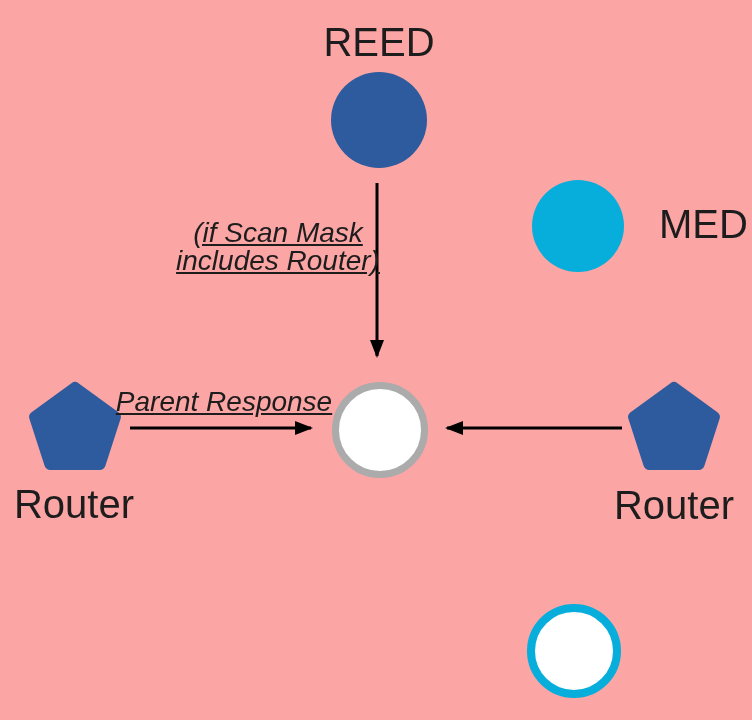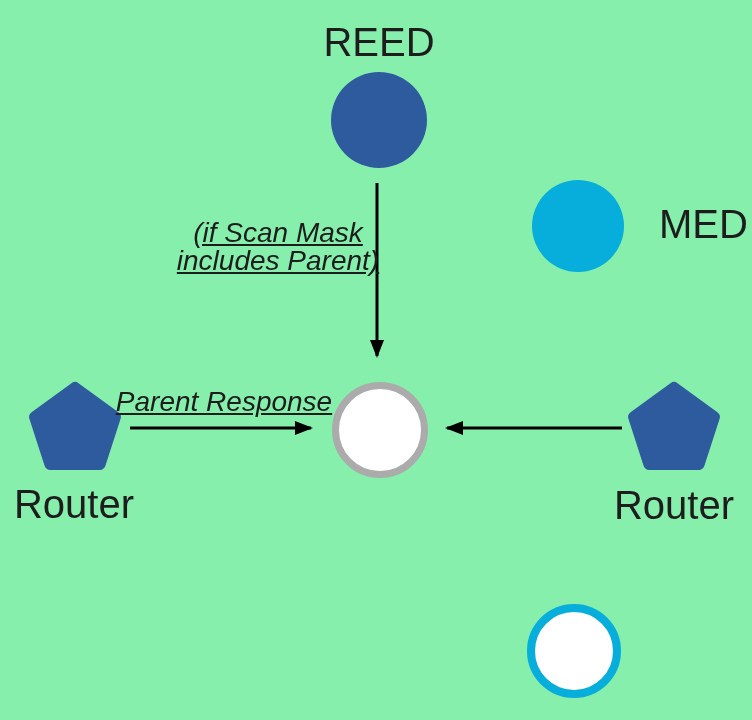--- a/index.html
+++ b/index.html
@@ -5,21 +5,21 @@
   html, body {
     margin: 0;
     padding: 0;
     background: #ffffff;
     font-family: "Liberation Sans", "DejaVu Sans", sans-serif;
   }
   #canvas {
     position: relative;
     width: 752px;
     height: 720px;
-    background: #86efac;
+    background: #fca5a5;
     overflow: hidden;
   }
   #overlay {
     position: absolute;
     left: 0;
     top: 0;
     width: 752px;
     height: 720px;
   }
   .arrow-line {
@@ -95,21 +95,21 @@
     <polygon class="pentagon" points="75,388 114.9,417 99.7,464 50.3,464 35.1,417" fill="#2E5B9D"></polygon>
 
     <polygon class="pentagon" points="674,388 713.9,417 698.7,464 649.3,464 634.1,417" fill="#2E5B9D"></polygon>
   </svg>
 
   <div class="lbl center-x reed-label">REED</div>
   <div class="circle reed-circle"></div>
 
   <div class="note center-x scan-note">
     <div>(if Scan Mask</div>
-    <div>includes Parent)</div>
+    <div>includes Router)</div>
   </div>
 
   <div class="circle med-circle"></div>
   <div class="lbl med-label">MED</div>
 
   <div class="circle joiner-circle"></div>
 
   <div class="note center-x parent-label">Parent Response</div>
 
   <div class="lbl center-x router-left-label">Router</div>

